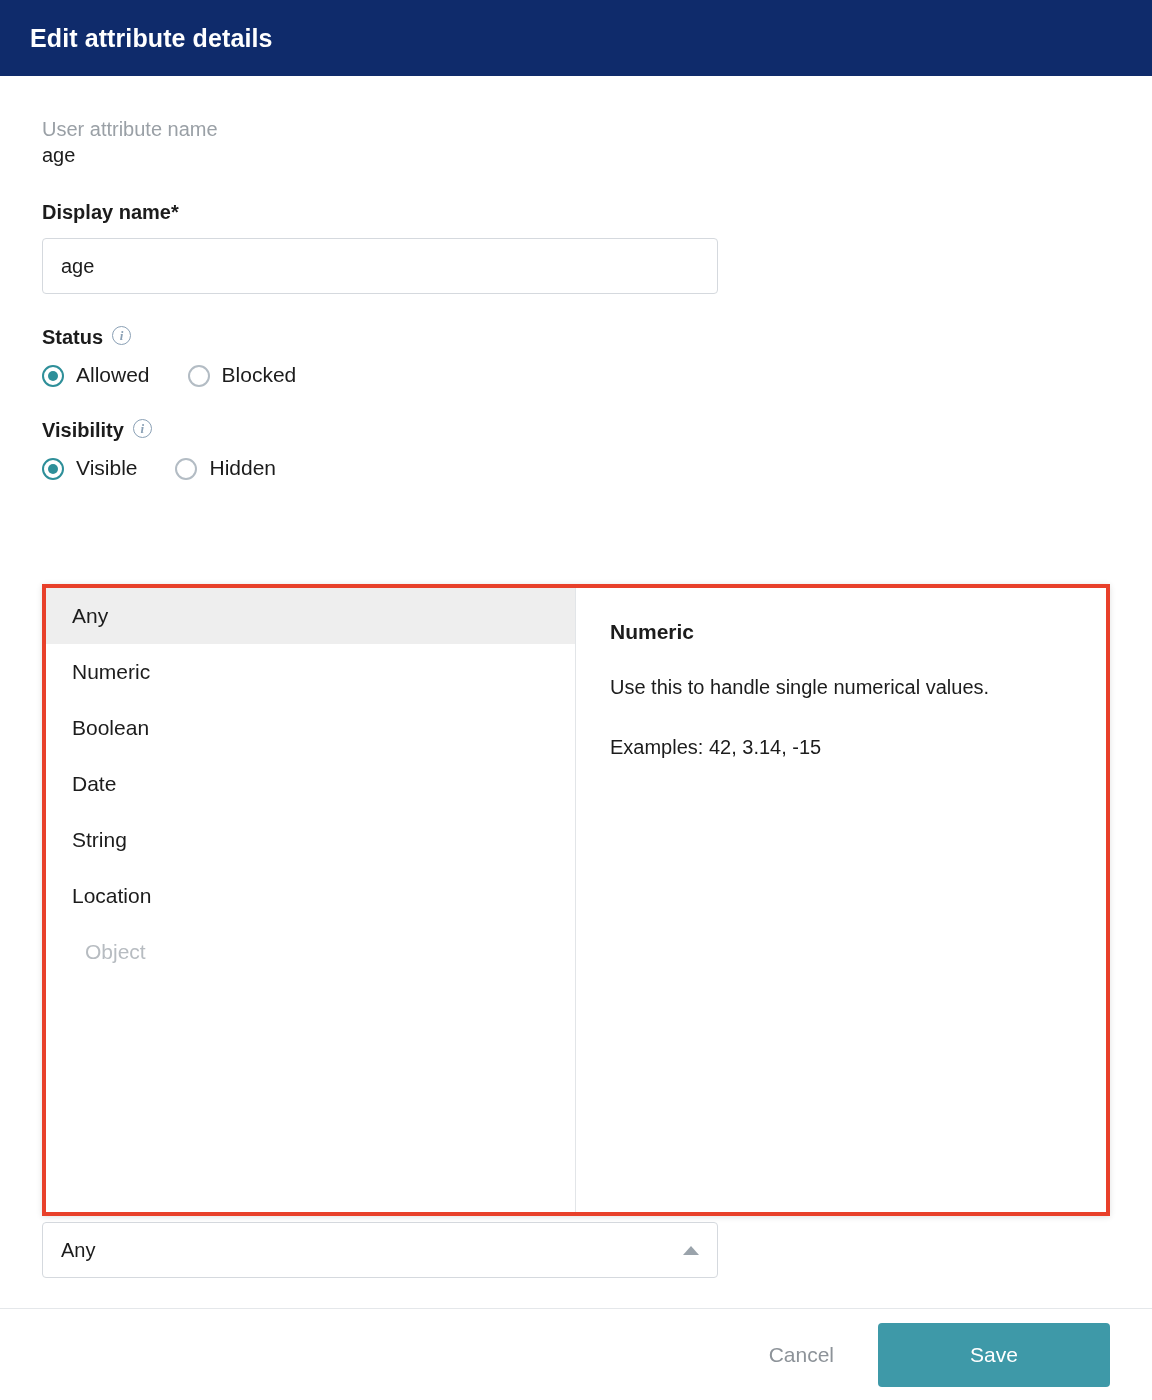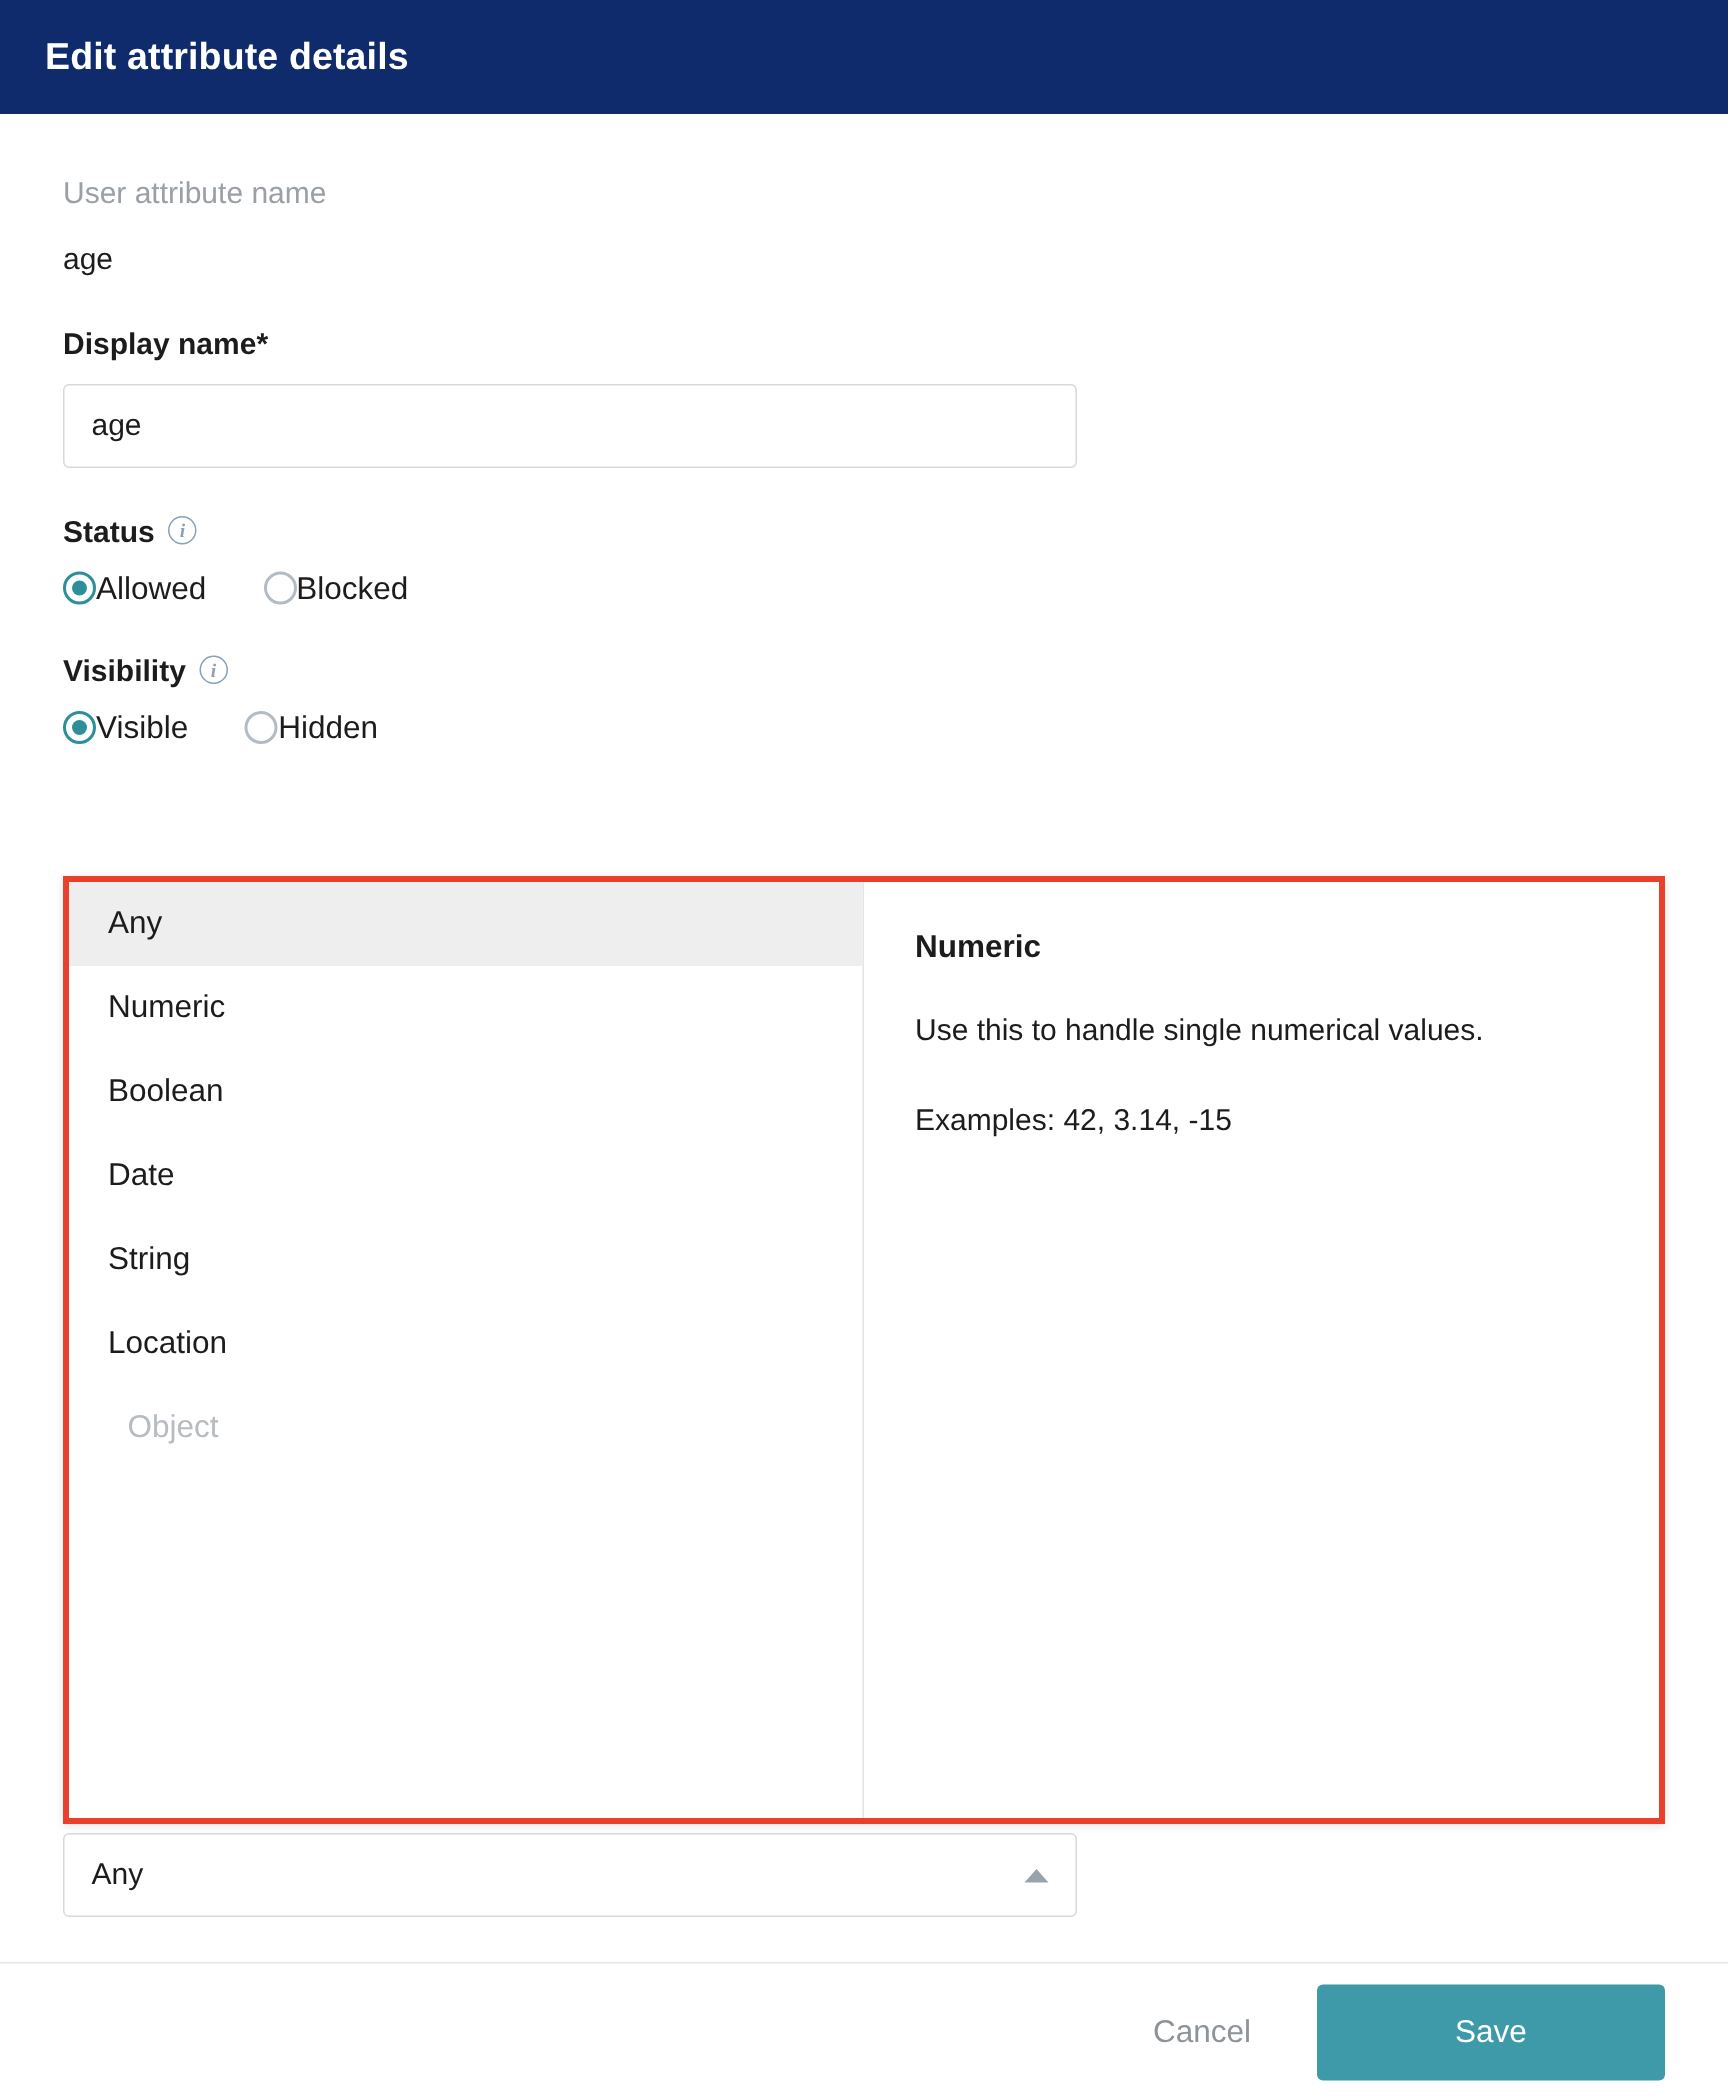--- a/index.html
+++ b/index.html
@@ -33,21 +33,21 @@
   }
 
   
   .form-body {
     padding: 42px 42px 0 42px;
     box-sizing: border-box;
   }
   .field-label-muted {
     color: #9aa0a6;
     font-size: 20px;
-    margin-bottom: 21px;
+    margin-bottom: 3px;
   }
   .field-static-value {
     font-size: 20px;
     color: #1c1c1c;
     margin-bottom: 34px;
   }
   .field-label {
     font-size: 20px;
     font-weight: bold;
     color: #1c1c1c;
@@ -88,21 +88,22 @@
   }
 
   .radio-row {
     display: flex;
     align-items: center;
     gap: 38px;
     margin-bottom: 32px;
   }
   .radio-opt {
     display: flex;
-    align-items: flex-start;
+    align-items: flex-end;
+    gap: 12px;
     font-size: 21px;
   }
   .radio-circle {
     width: 22px;
     height: 22px;
     border-radius: 50%;
     border: 2px solid #b3bcc4;
     box-sizing: border-box;
     display: inline-block;
     position: relative;

